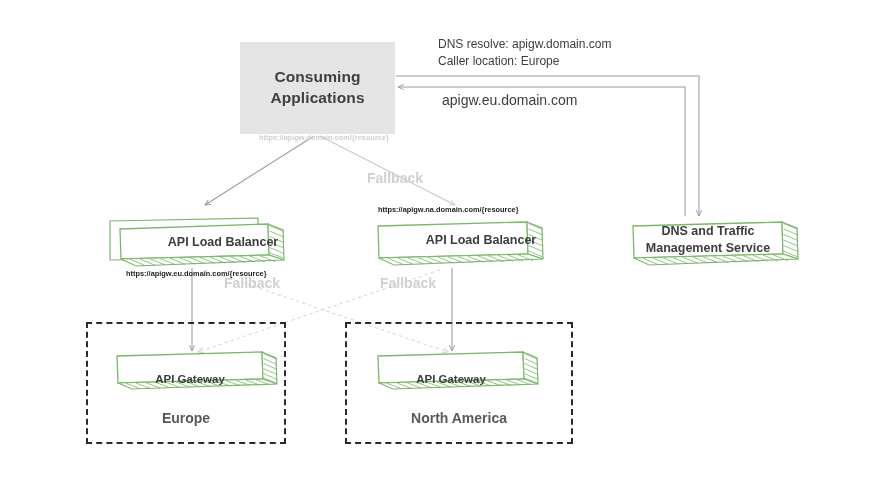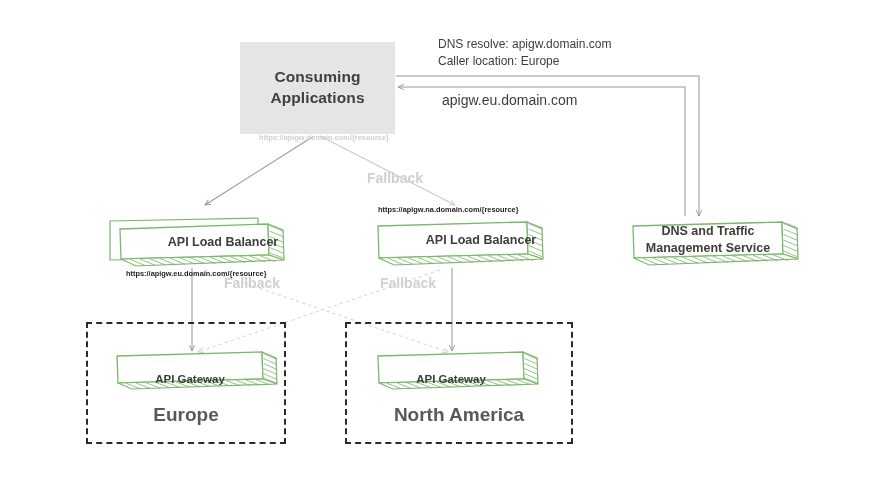--- a/index.html
+++ b/index.html
@@ -78,21 +78,21 @@
     border: 2.2px dashed #2b2b2b;
     box-sizing: border-box;
   }
   .region-label {
     position: absolute;
     left: 0;
     right: 0;
     bottom: 16px;
     text-align: center;
     color: #595959;
-    font-size: 19px;
+    font-size: 14px;
     font-weight: bold;
   }
   #region-europe { left: 86px; top: 322px; width: 200px; height: 122px; }
   #region-north-america { left: 345px; top: 322px; width: 228px; height: 122px; }
 
   
   .ann {
     position: absolute;
     color: #3d3d3d;
     white-space: nowrap;

